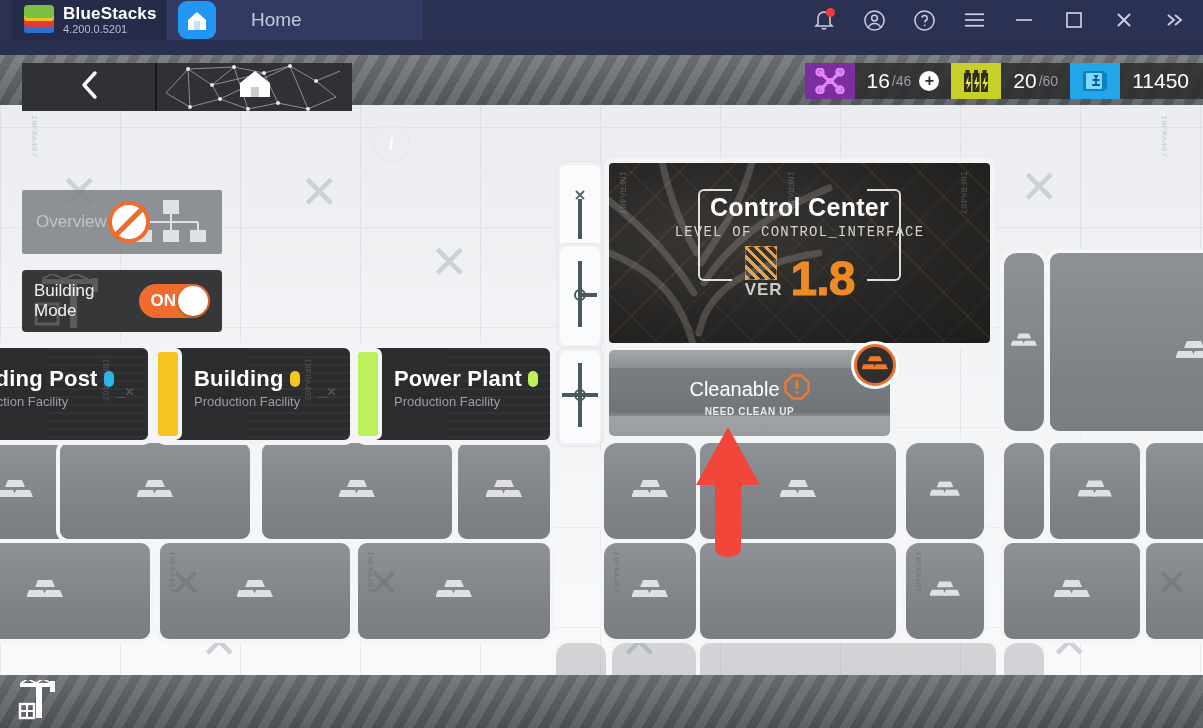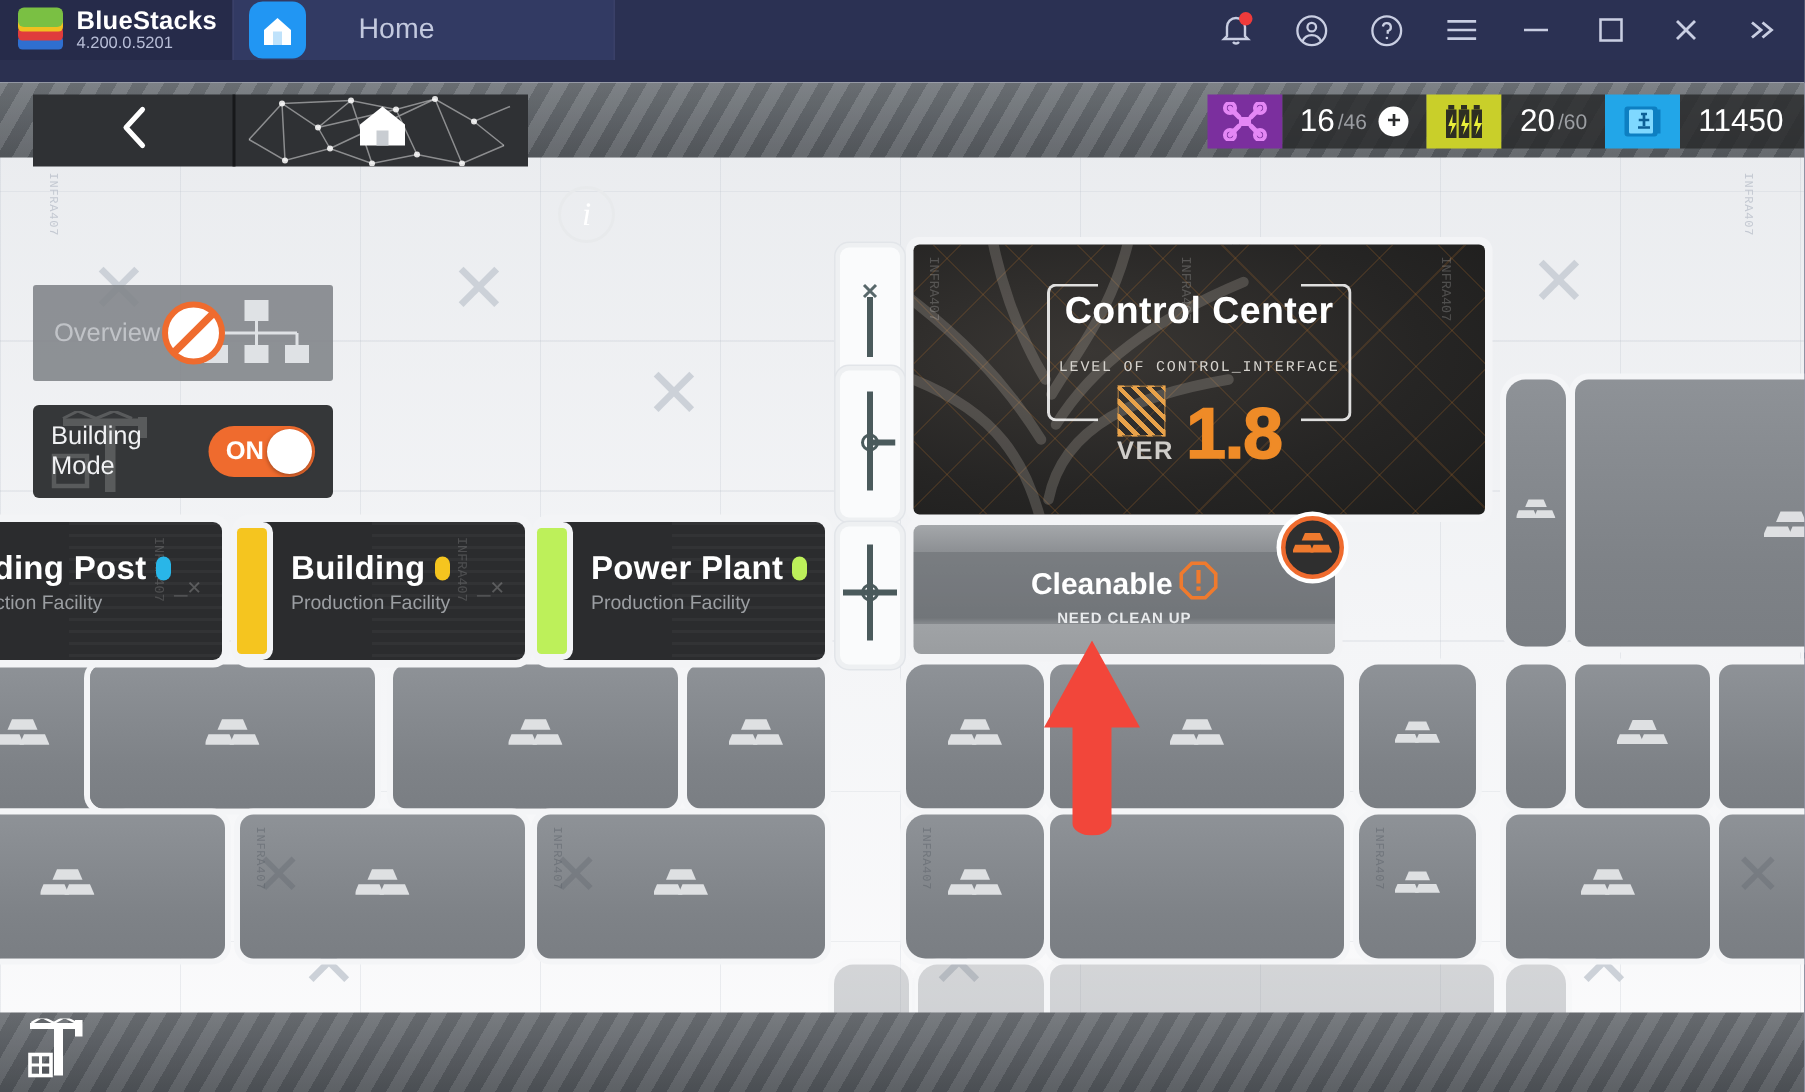--- a/index.html
+++ b/index.html
@@ -6,21 +6,21 @@
   html, body {
     width: 1203px; height: 728px; overflow: hidden;
     font-family: "Liberation Sans", sans-serif;
     background: #2b3050;
   }
   #app { position: relative; width: 1203px; height: 728px; overflow: hidden; }
 
   
   .bs-bar {
     position: absolute; left: 0; top: 0; width: 1203px; height: 40px;
-    background: #2b3153; display: flex; align-items: stretch;
+    background: #2b3153; display: flex; align-items: stretch; padding-left: 12px;
   }
   .bs-brand {
     width: 155px; display: flex; align-items: center; gap: 9px;
     padding-left: 12px; background: #262b4a;
   }
   .bs-logo { width: 30px; height: 30px; position: relative; flex: 0 0 auto; }
   .bs-logo i { position: absolute; left: 0; width: 30px; height: 9px; border-radius: 3px; display:block; }
   .bs-logo i:nth-child(1){ top: 19px; background:#2f6fd0; }
   .bs-logo i:nth-child(2){ top: 13px; background:#e03c3c; }
   .bs-logo i:nth-child(3){ top: 7px;  background:#f0c020; }
@@ -155,42 +155,42 @@
         background:radial-gradient(ellipse at 30% 40%, #3a3734 0%, #262524 60%, #1d1d1c 100%);
         border-radius:4px; box-shadow:0 0 0 5px #f3f4f6; overflow:hidden; }
   .cc-grid { position:absolute; inset:0;
      background:
        repeating-linear-gradient(45deg, rgba(200,120,40,.17) 0 1px, transparent 1px 34px),
        repeating-linear-gradient(-45deg, rgba(200,120,40,.17) 0 1px, transparent 1px 34px); }
   .cc-tree { position:absolute; left:-40px; top:-30px; width:300px; height:240px; opacity:.22; }
   .cc-core { position:absolute; left:0; right:0; top:30px; text-align:center; }
   .cc-title { color:#fff; font-size:25px; font-weight:bold; letter-spacing:.3px;
               font-family:"Liberation Sans", sans-serif; }
-  .cc-sub { color:#d7d4cf; font-size:10px; letter-spacing:1.2px; margin-top:18px;
+  .cc-sub { color:#d7d4cf; font-size:14px; letter-spacing:1.2px; margin-top:2px;
             font-family:"Liberation Mono", monospace; }
   .cc-verline { display:flex; align-items:flex-end; justify-content:center; gap:8px; margin-top:6px; }
   .cc-swatch { width:32px; height:34px;
                background:repeating-linear-gradient(45deg,#e8a24a 0 3px, transparent 3px 7px);
                border:1px solid rgba(232,162,74,.5); }
   .cc-ver { color:#cfcdc9; font-size:17px; font-weight:bold; letter-spacing:1px; }
   .cc-num { color:#ef8b27; font-size:48px; font-weight:bold; line-height:.85;
             letter-spacing:-1px; -webkit-text-stroke:1px #ef8b27; }
   .cc-brk { position:absolute; top:26px; width:34px; height:92px; border:2px solid rgba(255,255,255,.85); }
   .cc-brk.l { left:89px; border-right:none; border-radius:6px 0 0 6px; }
   .cc-brk.r { right:89px; border-left:none; border-radius:0 6px 6px 0; }
   .cc-wm { position:absolute; color:rgba(255,255,255,.20); font-size:9px;
            writing-mode:vertical-rl; font-family:"Liberation Mono", monospace; }
 
   
   .clean { position:absolute; left:609px; top:295px; width:281px; height:86px;
            background:linear-gradient(180deg,#a4a7aa 0%,#8b8e92 22%,#7d8084 72%,#a0a3a6 76%,#9a9da0 100%);
            border-radius:5px; box-shadow:0 0 0 5px #f3f4f6; overflow:hidden; }
   .clean-band { position:absolute; left:0; right:0; top:18px; height:48px; background:rgba(100,104,108,.45); }
   .clean-txt { position:absolute; left:0; right:0; top:24px; text-align:center; }
-  .clean-name { color:#fff; font-size:20px; font-weight:bold; display:inline-flex; align-items:center; gap:4px; }
+  .clean-name { color:#fff; font-size:20px; font-weight:normal; display:inline-flex; align-items:center; gap:4px; }
   .clean-sub { color:#e8eaec; font-size:10px; font-weight:bold; letter-spacing:.6px; margin-top:1px; }
   .badge { position:absolute; left:854px; top:289px; width:42px; height:42px; border-radius:50%;
            background:#2f2f2f; border:3px solid #ef6b2e; box-shadow:0 0 0 3px #fff;
            display:flex; align-items:center; justify-content:center; z-index:9; }
 
   
   .arrow { position:absolute; left:694px; top:372px; z-index:20; }
 
   
   .status { position:absolute; left:0; bottom:0; width:1203px; height:53px;

